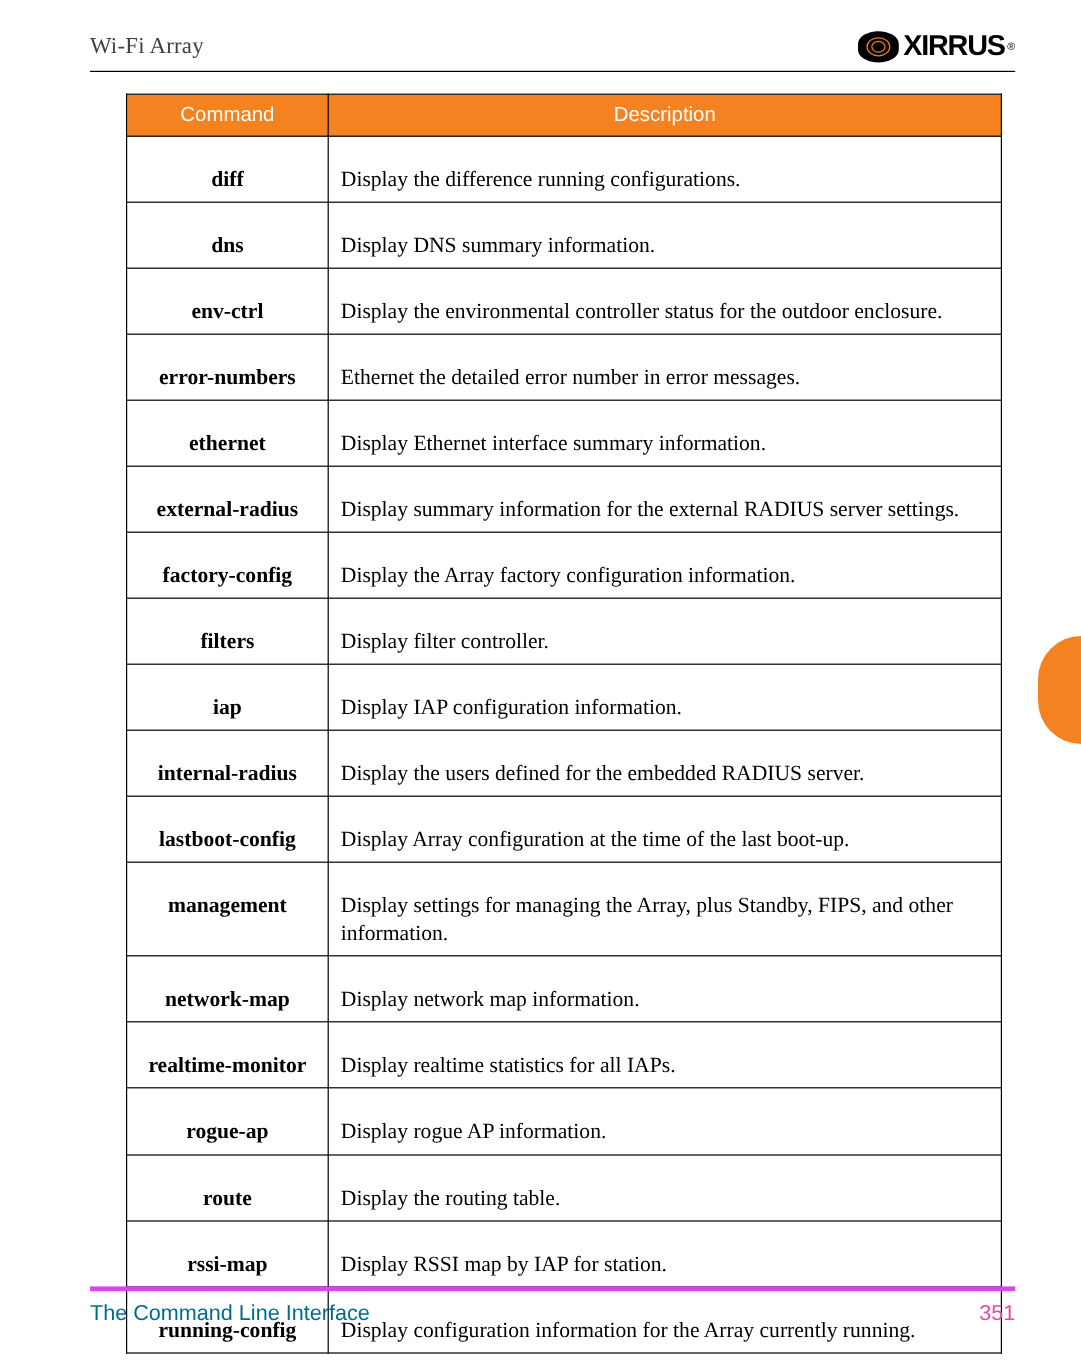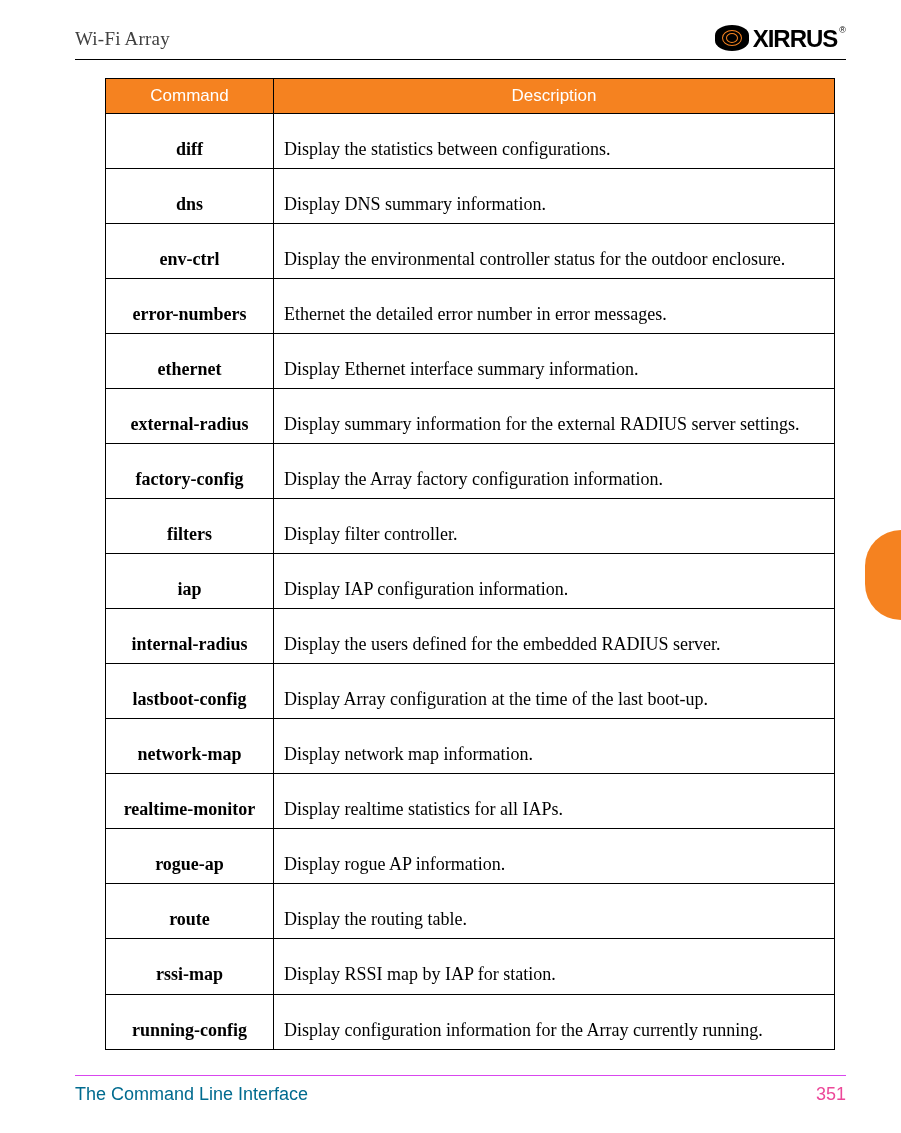--- a/index.html
+++ b/index.html
@@ -24,21 +24,21 @@
       border-bottom: 1px solid #000;
       margin-bottom: 18px;
     }
     .doc-title {
       color: #404040;
       font-size: 19px;
       letter-spacing: 0.2px;
     }
     .logo {
       display: flex;
-      align-items: flex-start;
+      align-items: center;
       gap: 4px;
     }
     .logo-icon {
       width: 34px;
       height: 26px;
       background: #000;
       border-radius: 50% / 40%;
       position: relative;
     }
     .logo-icon::before, .logo-icon::after {
@@ -101,21 +101,21 @@
       width: 36px;
       height: 90px;
       background: #f58220;
       border-radius: 36px 0 0 36px;
     }
     .footer {
       position: absolute;
       bottom: 28px;
       left: 75px;
       right: 55px;
-      border-top: 1px solid #d946ef;
+      border-top: 4px solid #d946ef;
       padding-top: 8px;
       display: flex;
       justify-content: space-between;
       font-family: Arial, Helvetica, sans-serif;
       font-size: 18px;
     }
     .footer-section { color: #006b8f; }
     .footer-page { color: #ec4899; }
   </style>
 </head>
@@ -135,21 +135,21 @@
     <table>
       <thead>
         <tr>
           <th>Command</th>
           <th>Description</th>
         </tr>
       </thead>
       <tbody id="tbody">
           <tr>
             <td>diff</td>
-            <td>Display the statistics between configurations.</td>
+            <td>Display the difference running configurations.</td>
           </tr>
           <tr>
             <td>dns</td>
             <td>Display DNS summary information.</td>
           </tr>
           <tr>
             <td>env-ctrl</td>
             <td>Display the environmental controller status for the outdoor enclosure.</td>
           </tr>
           <tr>
@@ -176,20 +176,24 @@
             <td>iap</td>
             <td>Display IAP configuration information.</td>
           </tr>
           <tr>
             <td>internal-radius</td>
             <td>Display the users defined for the embedded RADIUS server.</td>
           </tr>
           <tr>
             <td>lastboot-config</td>
             <td>Display Array configuration at the time of the last boot-up.</td>
+          </tr>
+          <tr>
+            <td>management</td>
+            <td>Display settings for managing the Array, plus Standby, FIPS, and other information.</td>
           </tr>
           <tr>
             <td>network-map</td>
             <td>Display network map information.</td>
           </tr>
           <tr>
             <td>realtime-monitor</td>
             <td>Display realtime statistics for all IAPs.</td>
           </tr>
           <tr>

